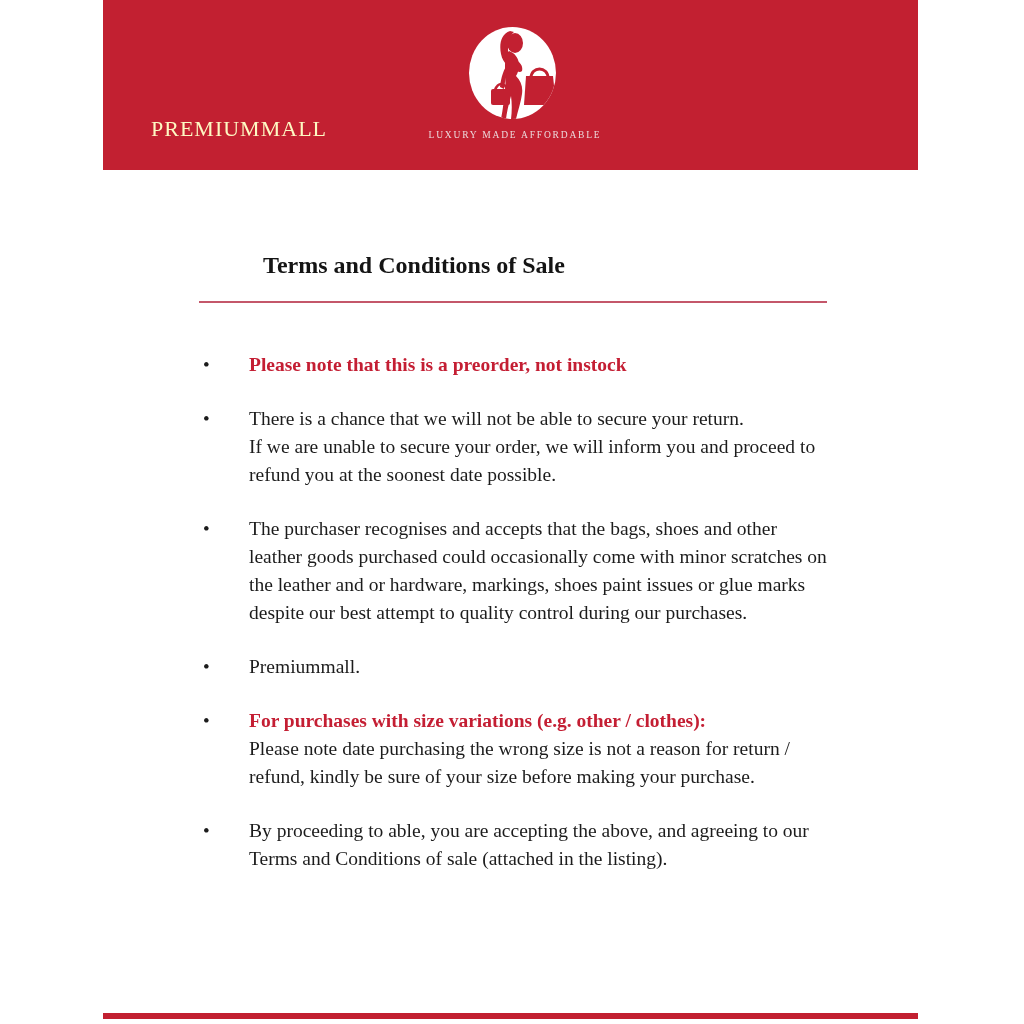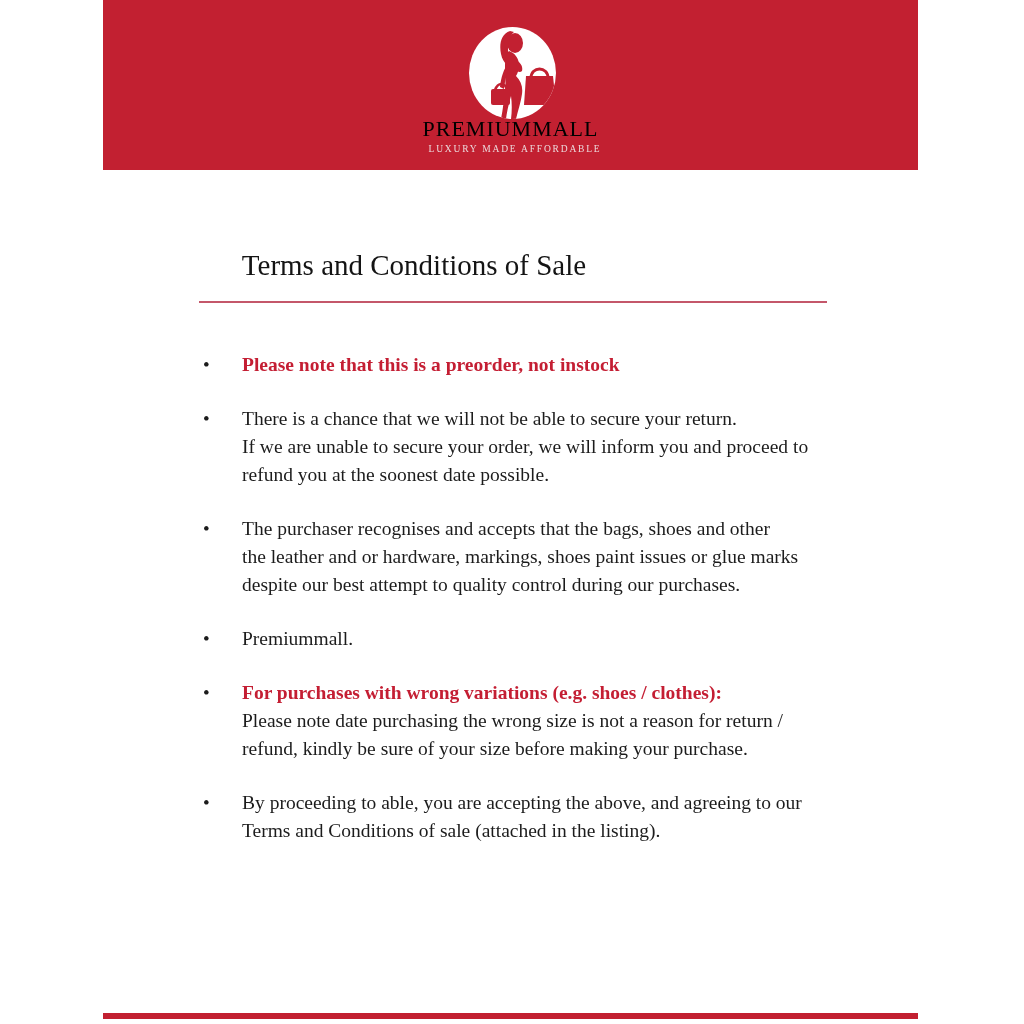--- a/index.html
+++ b/index.html
@@ -13,53 +13,54 @@
 
   
   .banner {
     position:absolute; left:103px; top:0;
     width:815px; height:170px;
     background:#c22031;
   }
   .logo-svg { position:absolute; left:366px; top:27px; display:block; }
   .brand-name {
     position:absolute; left:0; right:0; top:118px;
-    text-align:center; color:#000000;
+    color:#fef9c3;
     font-size:22px; letter-spacing:1px; font-weight:400;
     line-height:22px;
+    padding-left:48px;
   }
   .brand-tagline {
-    position:absolute; left:0; right:0; top:144px;
+    position:absolute; left:0; right:0; top:130px;
     text-align:center; color:#ecd9dc;
     font-size:9.5px; letter-spacing:1.8px; font-weight:400;
     line-height:11px;
     margin-left:9px;
   }
 
   
   .doc-title {
     position:absolute; top:248px; left:0; width:828px;
     text-align:center;
-    font-size:29px; font-weight:400; color:#141414;
+    font-size:24px; font-weight:700; color:#141414;
     line-height:34px;
   }
   .title-rule {
     position:absolute; top:301px; left:199px;
     width:628px; height:2px;
     background:#c4576a;
   }
 
   
   .terms-list {
     position:absolute; left:203px; top:351px; width:680px;
     font-size:19.5px; line-height:28px; color:#1c1c1c;
   }
   .term-item { display:flex; margin-bottom:26px; }
   .bullet { width:39px; flex:0 0 39px; font-size:19px; }
-  .term-text { white-space:nowrap; }
+  .term-text { white-space:nowrap;margin-left:7px; }
   .red-bold { color:#c41e33; font-weight:700; }
 
   
   .footer-strip {
     position:absolute; left:103px; top:1013px;
     width:815px; height:6px;
     background:#c22031;
   }
 </style>
 </head>
@@ -115,36 +116,37 @@
       <div>There is a chance that we will not be able to secure your return.</div>
       <div>If we are unable to secure your order, we will inform you and proceed to</div>
       <div>refund you at the soonest date possible.</div>
     </div>
   </div>
 
   <div class="term-item">
     <span class="bullet">•</span>
     <div class="term-text">
       <div>The purchaser recognises and accepts that the bags, shoes and other</div>
+      <div>leather goods purchased could occasionally come with minor scratches on</div>
       <div>the leather and or hardware, markings, shoes paint issues or glue marks</div>
       <div>despite our best attempt to quality control during our purchases.</div>
     </div>
   </div>
 
   <div class="term-item">
     <span class="bullet">•</span>
     <div class="term-text">
       <div>Premiummall.</div>
     </div>
   </div>
 
   <div class="term-item">
     <span class="bullet">•</span>
     <div class="term-text">
-      <div class="red-bold">For purchases with wrong variations (e.g. shoes / clothes):</div>
+      <div class="red-bold">For purchases with size variations (e.g. other / clothes):</div>
       <div>Please note date purchasing the wrong size is not a reason for return /</div>
       <div>refund, kindly be sure of your size before making your purchase.</div>
     </div>
   </div>
 
   <div class="term-item">
     <span class="bullet">•</span>
     <div class="term-text">
       <div>By proceeding to able, you are accepting the above, and agreeing to our</div>
       <div>Terms and Conditions of sale (attached in the listing).</div>

